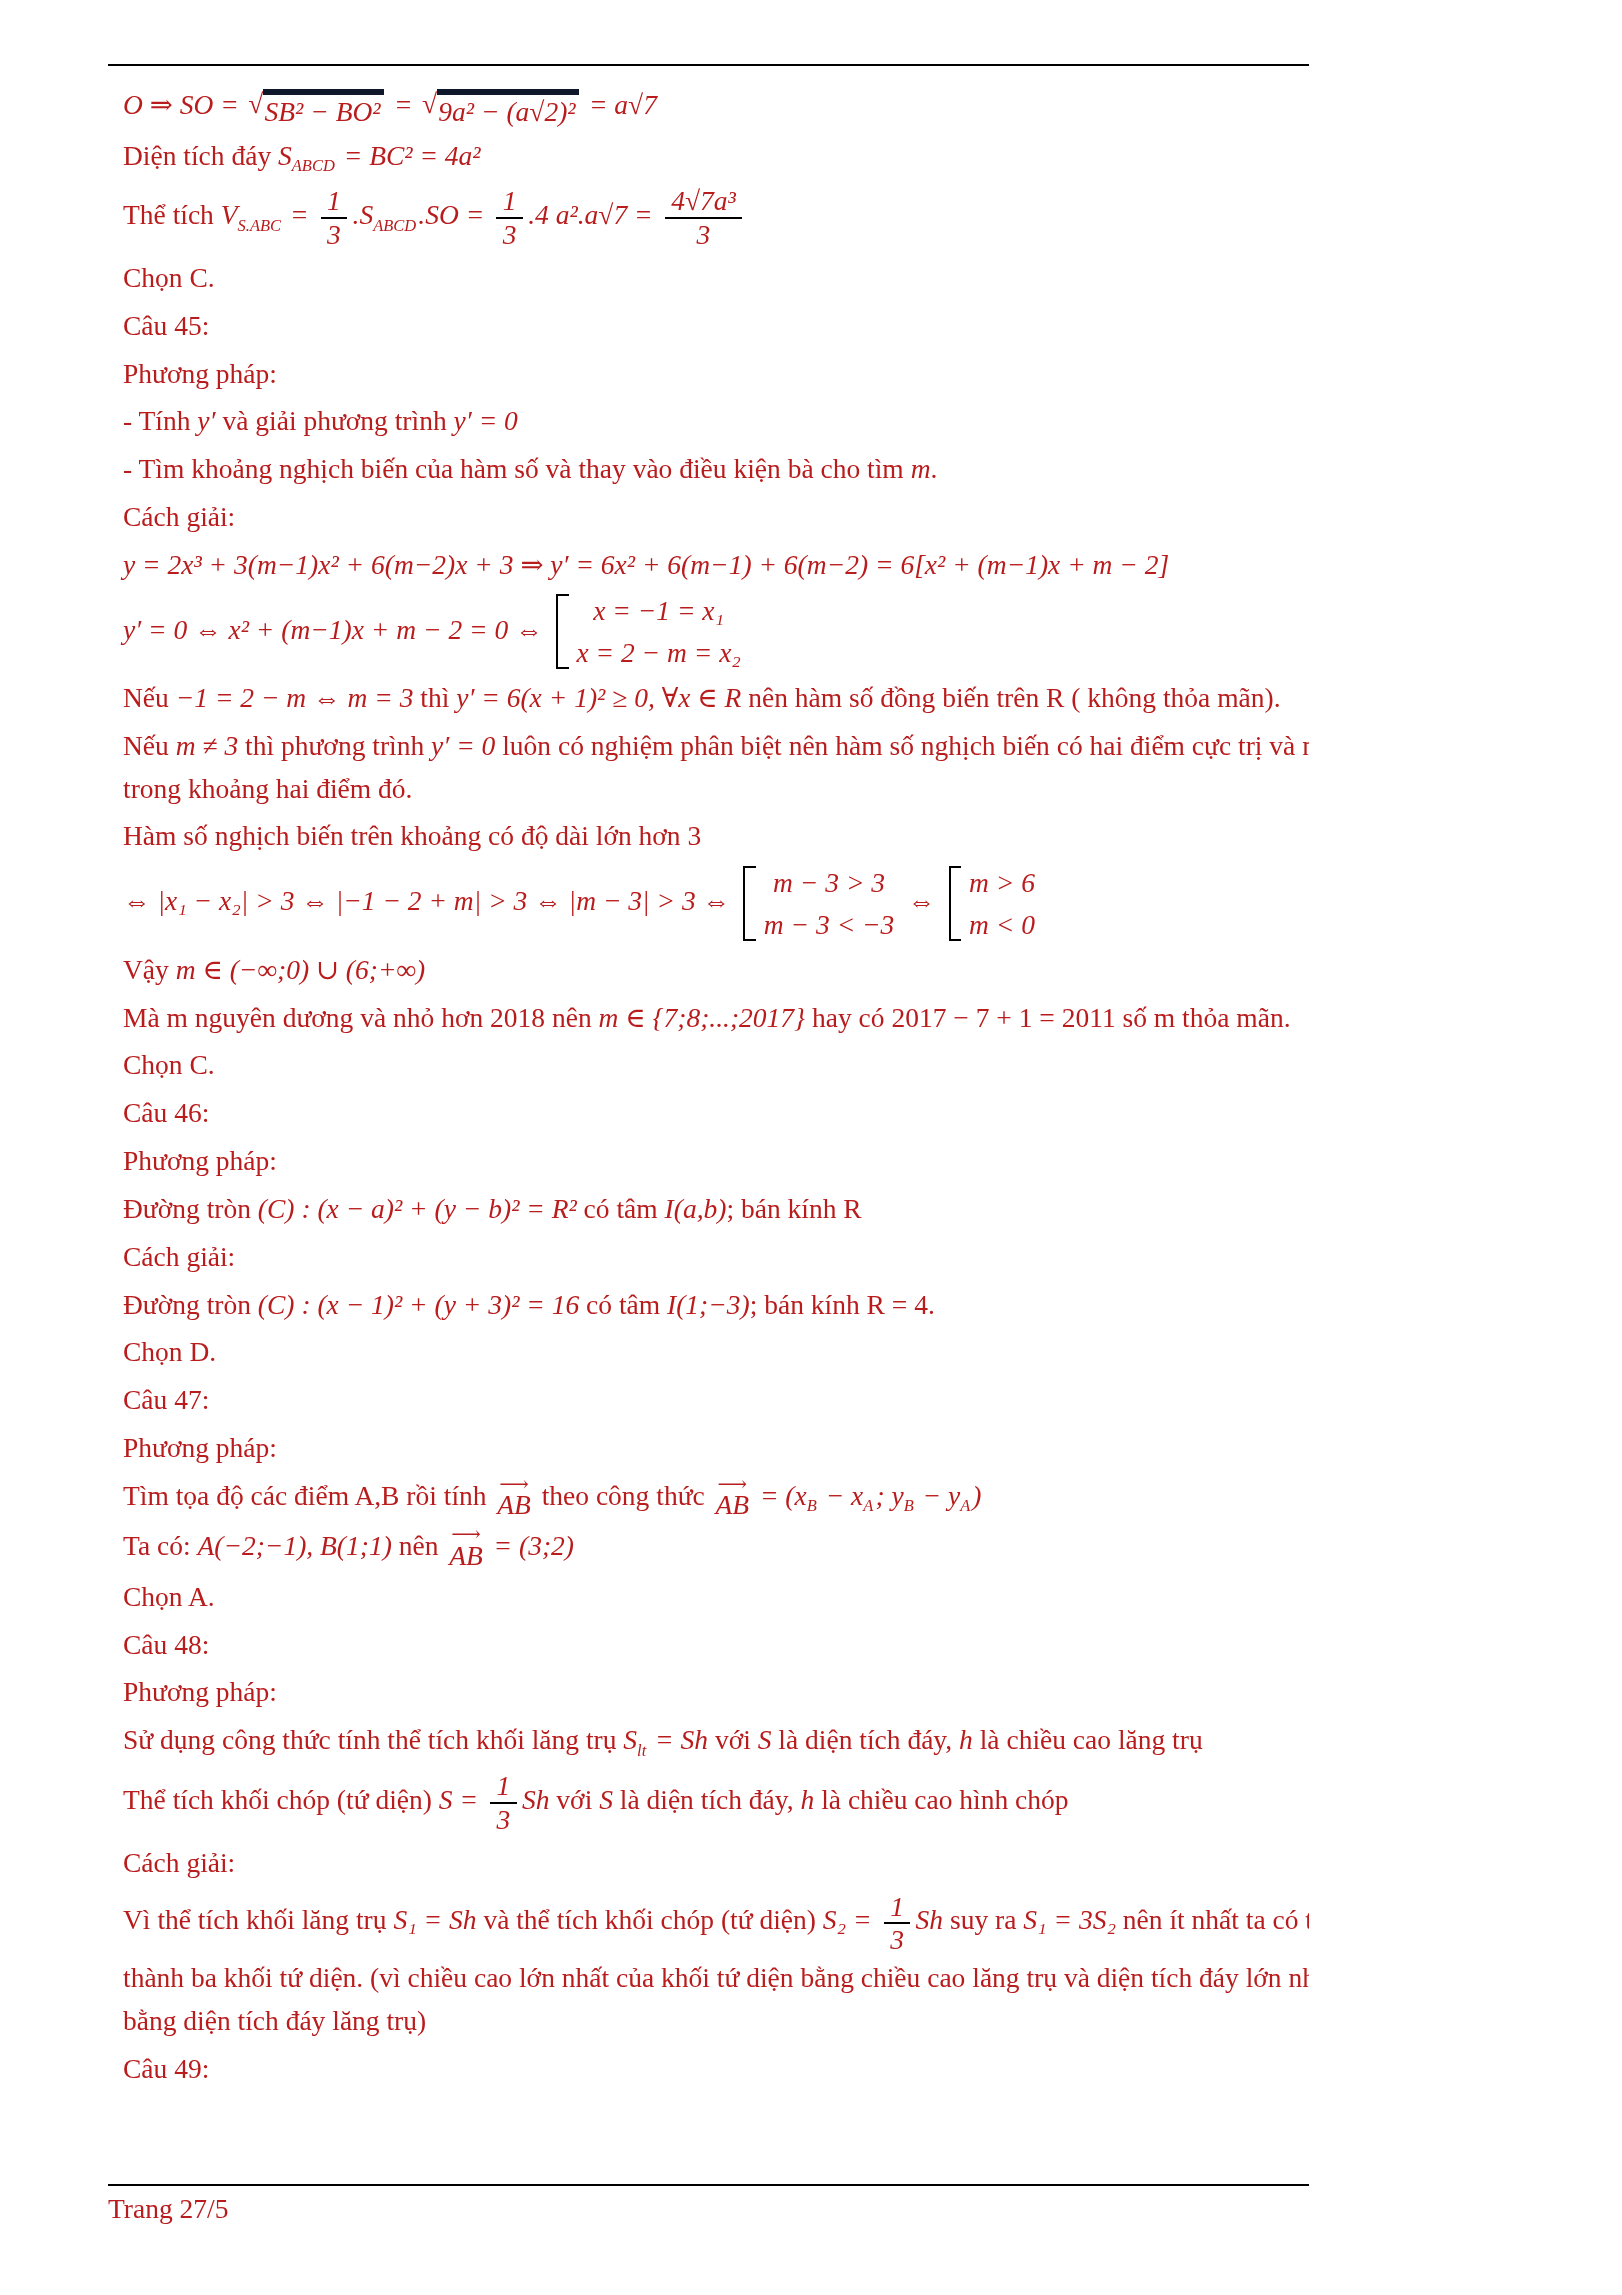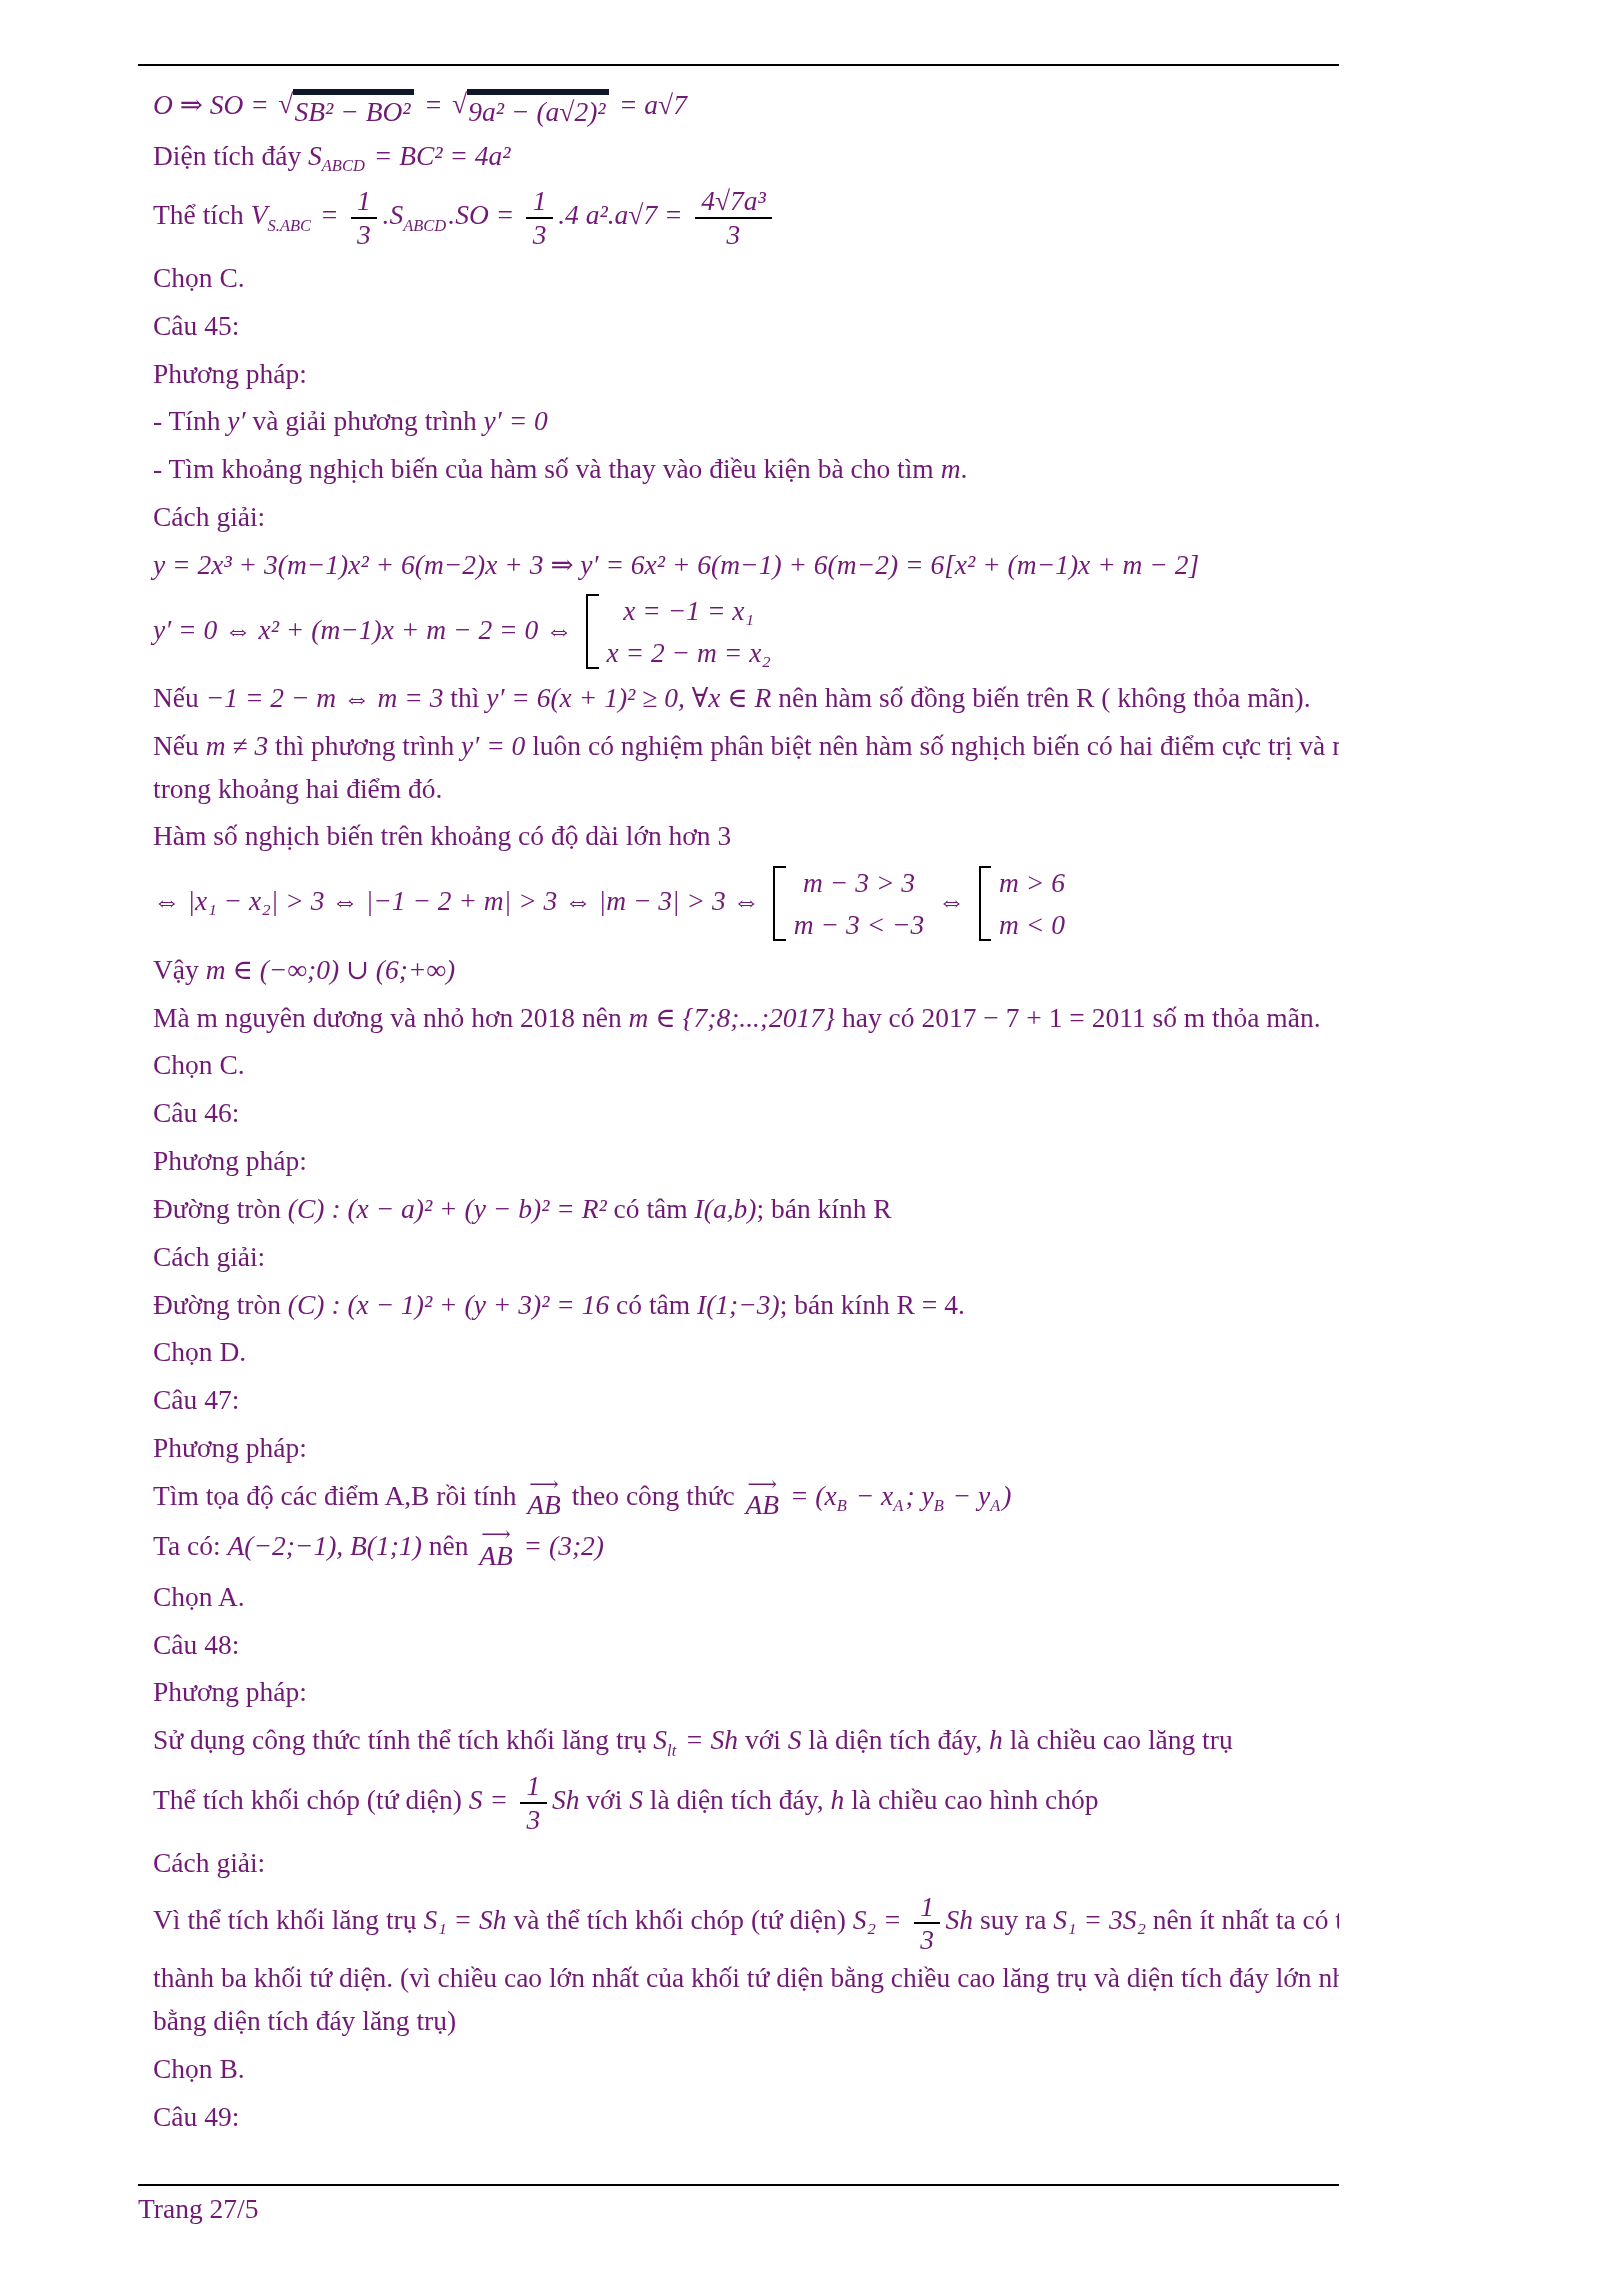--- a/index.html
+++ b/index.html
@@ -1,25 +1,24 @@
 <!DOCTYPE html>
 <html style="font-size:10.5px"><head>
 <meta charset="utf-8">
 <style>
   html,body{margin:0;padding:0;background:#ffffff;}
   .page{
     position:relative;
     width:1309px;
     height:2295px;
     background:#ffffff;
-    color:#701a75;
+    color:#b91c1c;
     font-family:"Liberation Serif","DejaVu Serif",serif;
     font-size:27.5px;
     overflow:hidden;
-    margin-left:30px;
   }
   .top-rule{
     position:absolute; top:64px; left:108px; width:1407px;
     border-top:2.6px solid #000;
   }
   .footer-rule{
     position:absolute; top:2184px; left:108px; width:1407px;
     border-top:2.6px solid #000;
   }
   .footer-text{
@@ -145,20 +144,19 @@
       <div class="line "><span class="txt">Sử dụng công thức tính thể tích khối lăng trụ </span><span class="math">S</span><span class="subsc">lt</span><span class="math"> = Sh</span><span class="txt"> với </span><span class="math">S</span><span class="txt"> là diện tích đáy, </span><span class="math">h</span><span class="txt"> là chiều cao lăng trụ</span></div>
       <div class="line "><span class="txt">Thể tích khối chóp (tứ diện) </span><span class="math">S = </span><span class="frac">
           <span class="num">1</span>
           <span class="den">3</span>
         </span><span class="math">Sh</span><span class="txt"> với </span><span class="math">S</span><span class="txt"> là diện tích đáy, </span><span class="math">h</span><span class="txt"> là chiều cao hình chóp</span></div>
       <div class="line bold"><span class="txt">Cách giải:</span></div>
       <div class="line "><span class="txt">Vì thể tích khối lăng trụ </span><span class="math">S₁ = Sh</span><span class="txt"> và thể tích khối chóp (tứ diện) </span><span class="math">S₂ = </span><span class="frac">
           <span class="num">1</span>
           <span class="den">3</span>
         </span><span class="math">Sh</span><span class="txt"> suy ra </span><span class="math">S₁ = 3S₂</span><span class="txt"> nên ít nhất ta có thể chia lăng trụ thành ba khối tứ diện. (vì chiều cao lớn nhất của khối tứ diện bằng chiều cao lăng trụ và diện tích đáy lớn nhất của tứ diện bằng diện tích đáy lăng trụ)</span></div>
-      <div class="line bold"><span class="txt">Chọn B.</span></div>
       <div class="line bold"><span class="txt">Câu 49:</span></div>
     </div>
 
   <div class="footer-rule"></div>
   <div class="footer-text">Trang 27/5</div>
 </div>
 
 
 </body></html>

